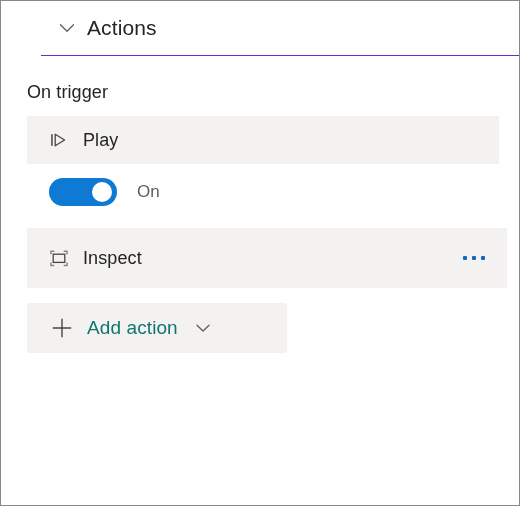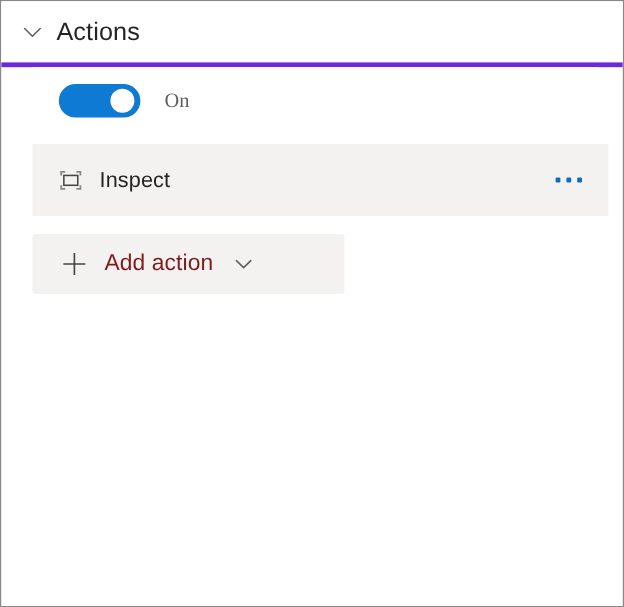--- a/index.html
+++ b/index.html
@@ -23,23 +23,24 @@
     overflow: hidden;
   }
 
   
   .panel-header {
     box-sizing: border-box;
     height: 55px;
     display: flex;
     align-items: center;
     padding-left: 13px;
-    border-bottom: 4px solid #6d28d9;
-    background: #ffffff;
-    cursor: pointer;
+    border-bottom: 1px solid #6d28d9;
+    background: #ffffff;
+    cursor: pointer;
+    margin-left: 40px;
   }
   .chevron-collapse {
     width: 26px;
     height: 26px;
     display: flex;
     align-items: center;
     justify-content: center;
     flex: 0 0 auto;
   }
   .panel-title {
@@ -102,21 +103,20 @@
     font-size: 17px;
     color: #242424;
     letter-spacing: 0.1px;
     margin-bottom: 10px;
   }
 
   
   .toggle-row {
     display: flex;
     align-items: center;
-    font-family: Liberation Serif, serif;
   }
   .toggle {
     width: 68px;
     height: 28px;
     border-radius: 14px;
     background: #0f7ad3;
     position: relative;
     flex: 0 0 auto;
     cursor: pointer;
   }
@@ -194,21 +194,21 @@
   .add-action-btn .plus-slot {
     width: 26px;
     height: 26px;
     display: flex;
     align-items: center;
     justify-content: center;
     flex: 0 0 auto;
   }
   .add-action-btn .add-label {
     font-size: 19px;
-    color: #7f1d1d;
+    color: #0f766e;
     margin-left: 12px;
     letter-spacing: 0.1px;
     white-space: nowrap;
   }
   .add-action-btn .chev-slot {
     width: 22px;
     height: 22px;
     display: flex;
     align-items: center;
     justify-content: center;
@@ -225,22 +225,32 @@
     <span class="chevron-collapse">
       <svg width="20" height="20" viewBox="0 0 20 20" aria-hidden="true">
         <path d="M3.5 6.8 L10 13.2 L16.5 6.8" fill="none" stroke="#605e5c" stroke-width="1.3" stroke-linecap="round" stroke-linejoin="round"></path>
       </svg>
     </span>
     <span class="panel-title">Actions</span>
   </div>
 
   <div class="panel-body">
 
+    <div class="section-label">On trigger</div>
 
     <div class="action-card">
+      <div class="card-header">
+        <span class="icon-slot">
+          <svg width="22" height="22" viewBox="0 0 22 22" aria-hidden="true">
+            <rect x="3.2" y="5.2" width="1.5" height="11.6" fill="#484644"></rect>
+            <path d="M7.2 5.2 L16.6 11 L7.2 16.8 Z" fill="none" stroke="#484644" stroke-width="1.3" stroke-linejoin="round"></path>
+          </svg>
+        </span>
+        <span class="card-title">Play</span>
+      </div>
       <div class="card-body">
         <div class="toggle-row">
           <div class="toggle" role="switch">
             <div class="knob"></div>
           </div>
           <span class="toggle-state">On</span>
         </div>
       </div>
     </div>
 

